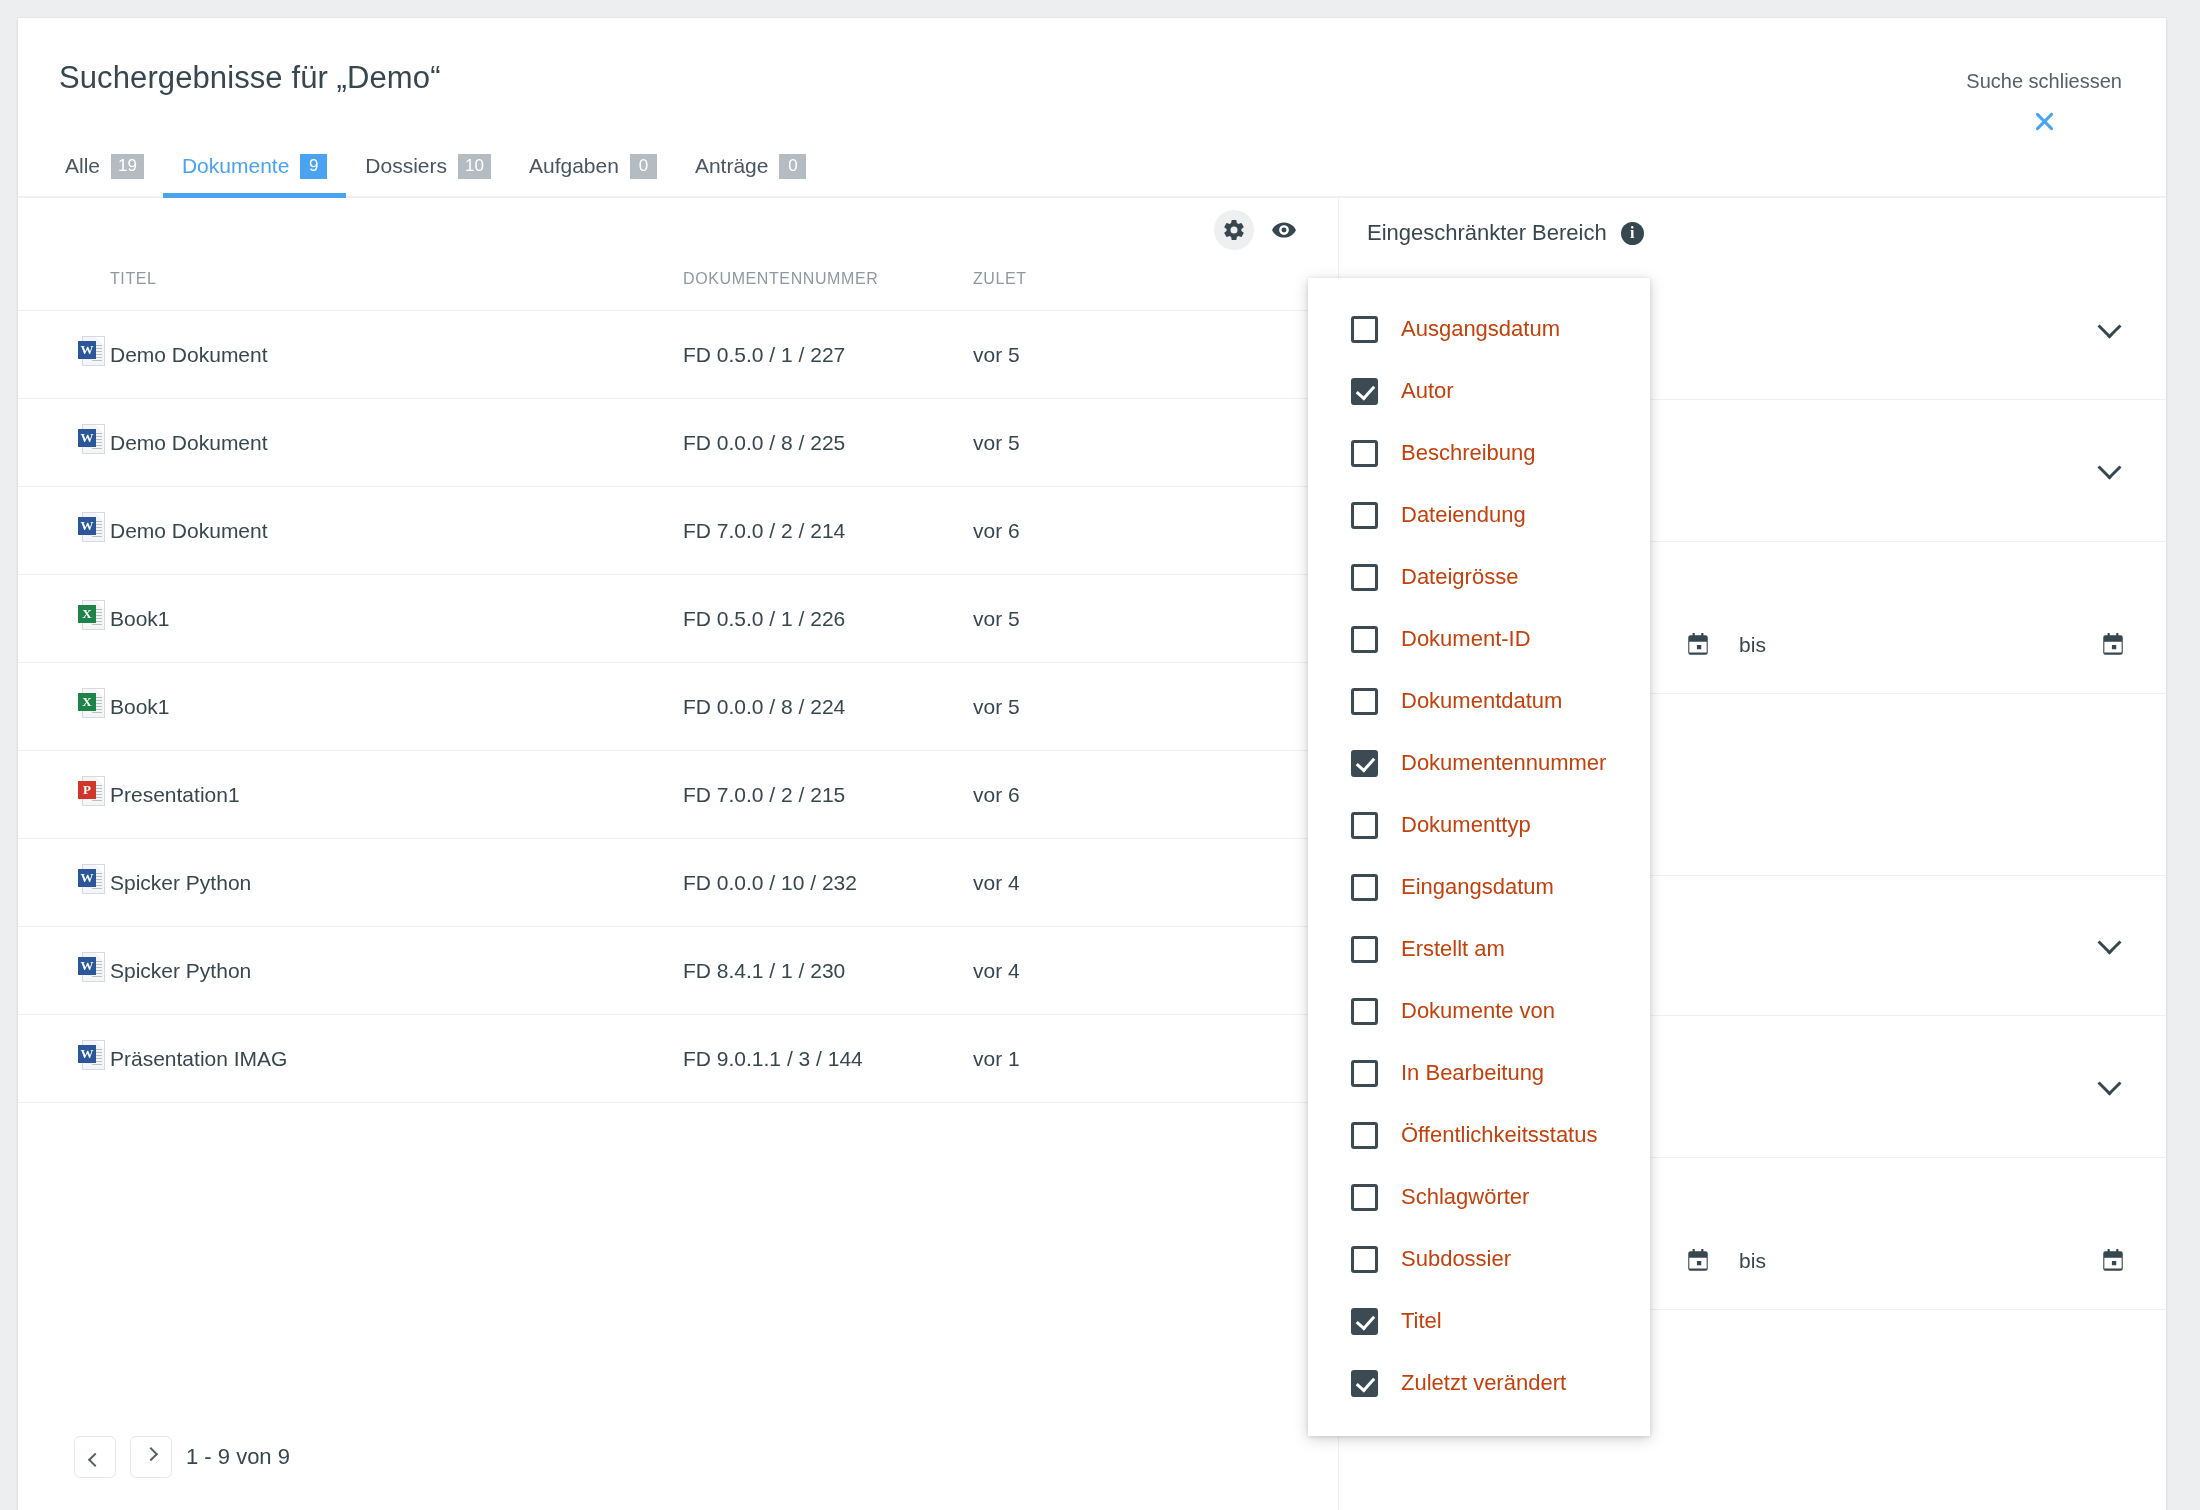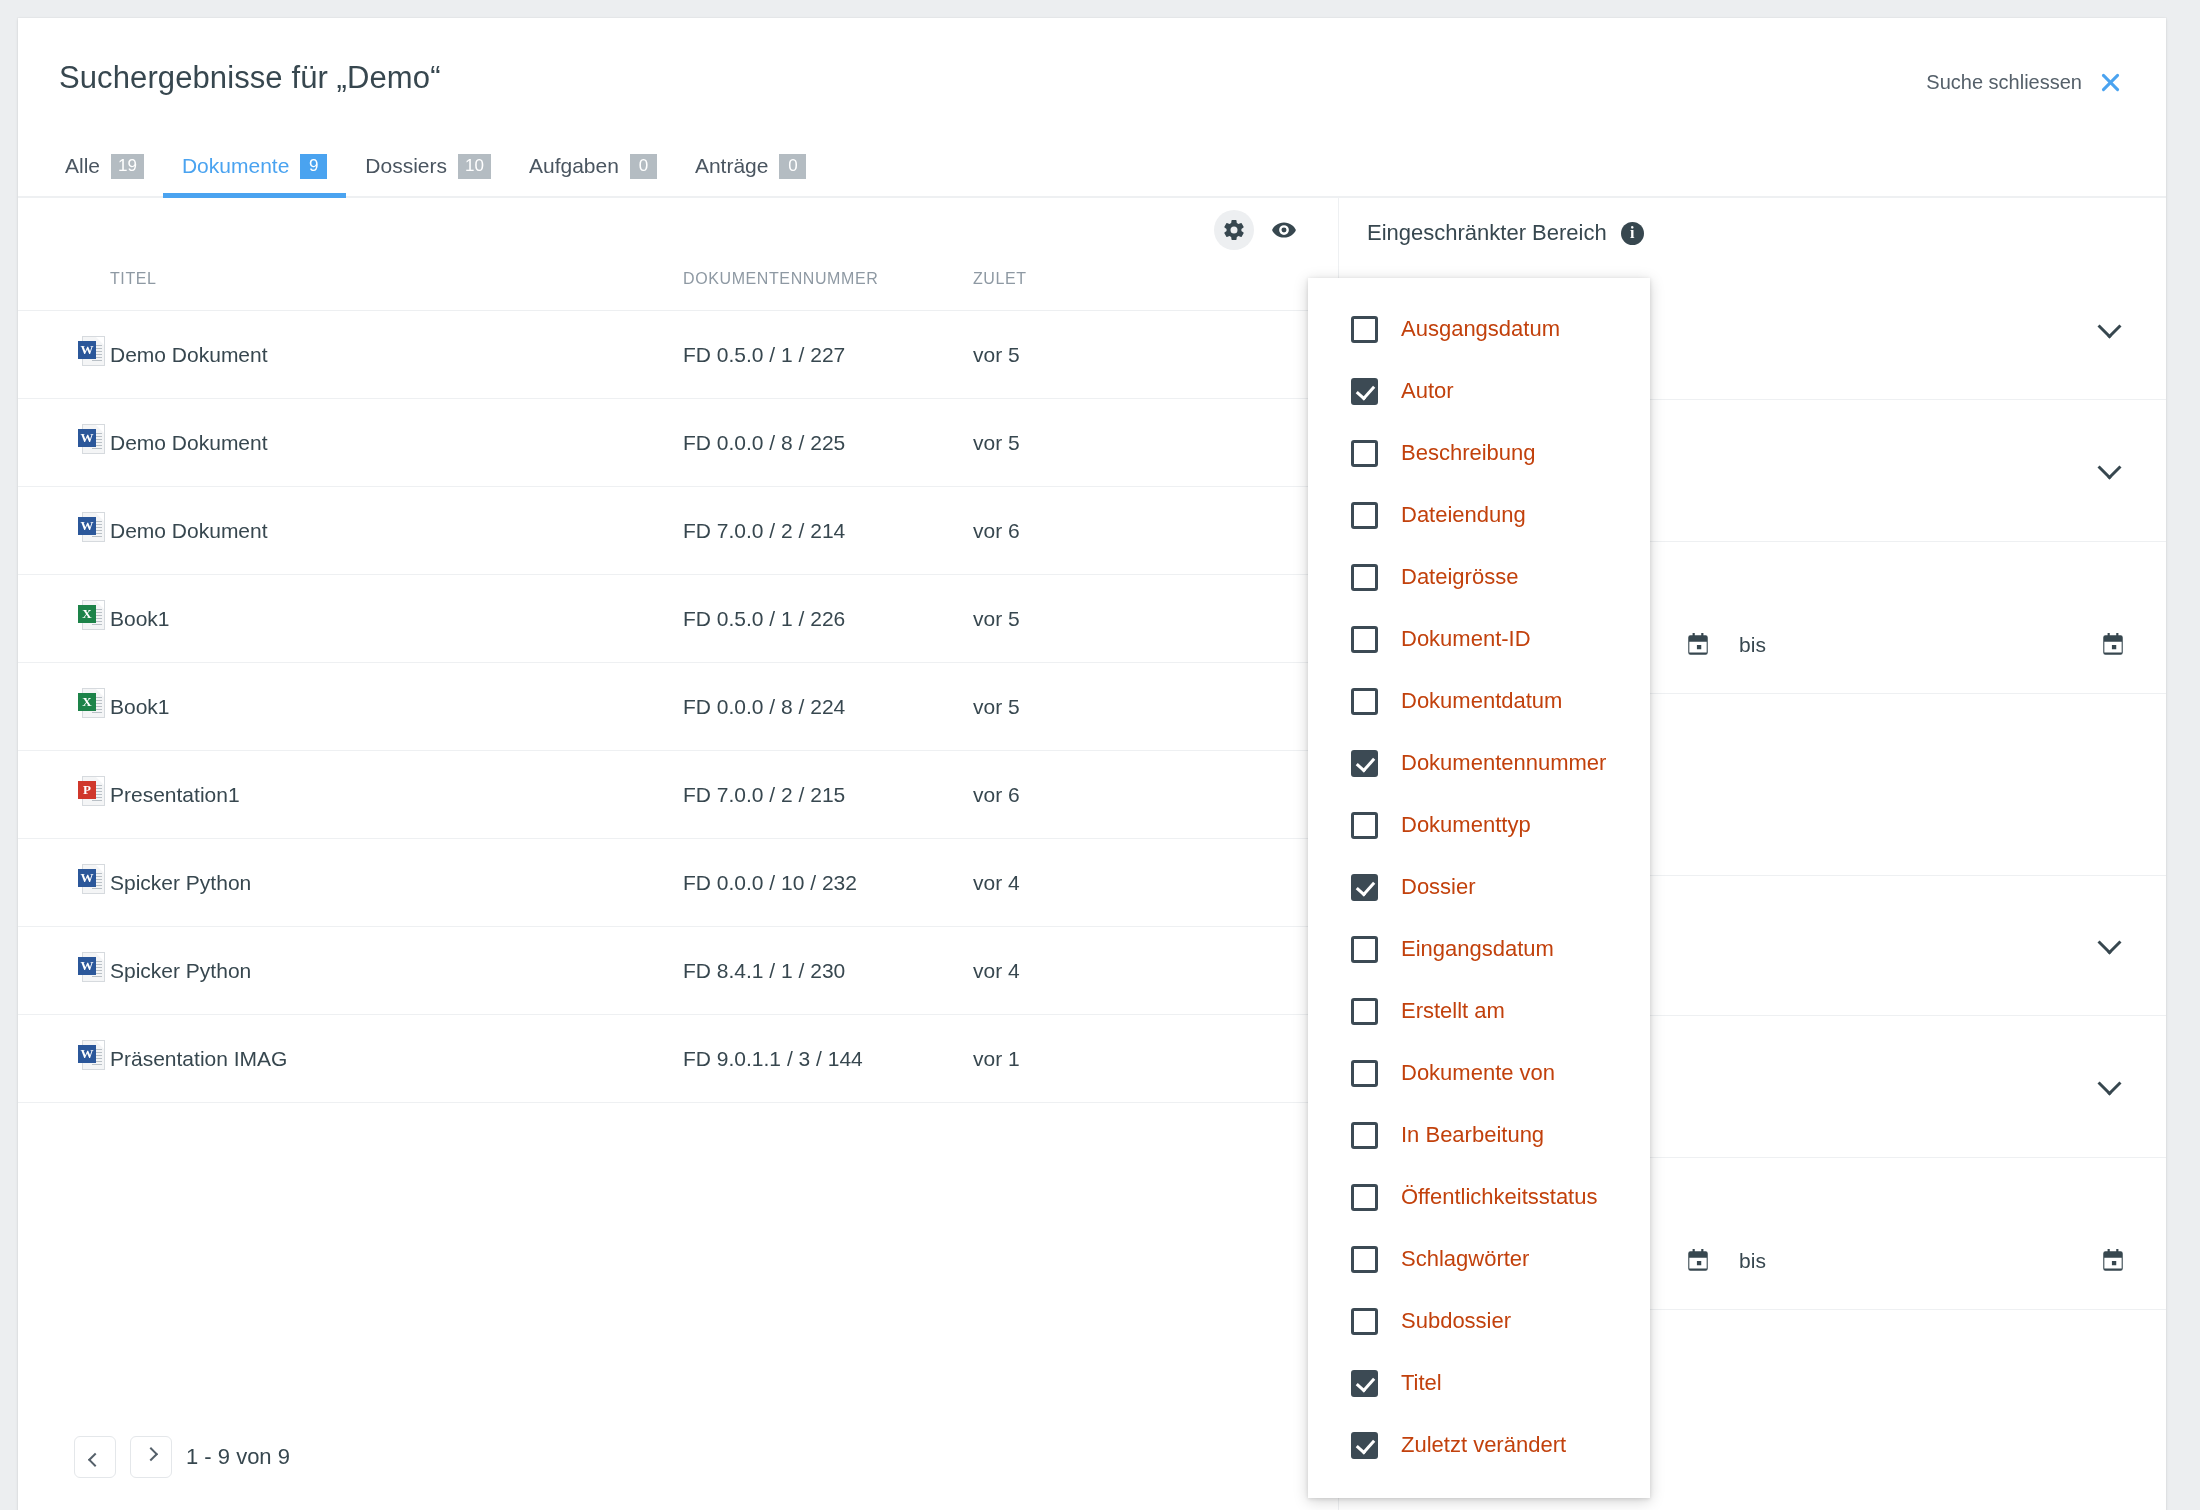--- a/index.html
+++ b/index.html
@@ -31,20 +31,21 @@
     left: 41px; top: 42px;
     font-size: 31px;
     color: #37474f;
     letter-spacing: .1px;
   }
   .close-search {
     position: absolute;
     right: 44px; top: 52px;
     display: flex; align-items: center; gap: 16px;
     cursor: pointer;
+    flex-direction: column;
   }
   .close-search .label {
     font-size: 20px;
     color: #55606a;
   }
   .close-search .x-icon {
     width: 24px; height: 24px;
     position: relative;
   }
   .close-search .x-icon::before,
@@ -520,24 +521,20 @@
         </div>
         <div class="dd-item">
           <span class="cbox checked"></span>
           <span class="dd-label">Dokumentennummer</span>
         </div>
         <div class="dd-item">
           <span class="cbox"></span>
           <span class="dd-label">Dokumenttyp</span>
         </div>
         <div class="dd-item">
-          <span class="cbox checked"></span>
-          <span class="dd-label">Dossier</span>
-        </div>
-        <div class="dd-item">
           <span class="cbox"></span>
           <span class="dd-label">Eingangsdatum</span>
         </div>
         <div class="dd-item">
           <span class="cbox"></span>
           <span class="dd-label">Erstellt am</span>
         </div>
         <div class="dd-item">
           <span class="cbox"></span>
           <span class="dd-label">Dokumente von</span>

